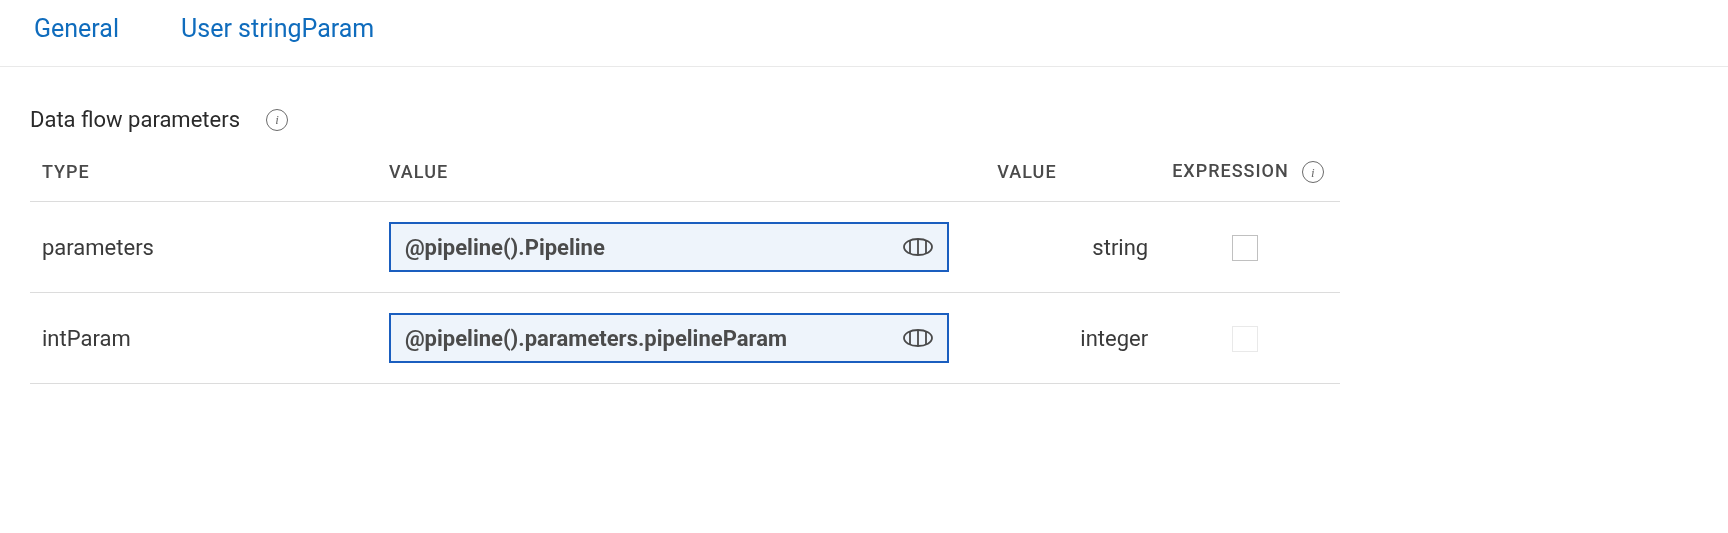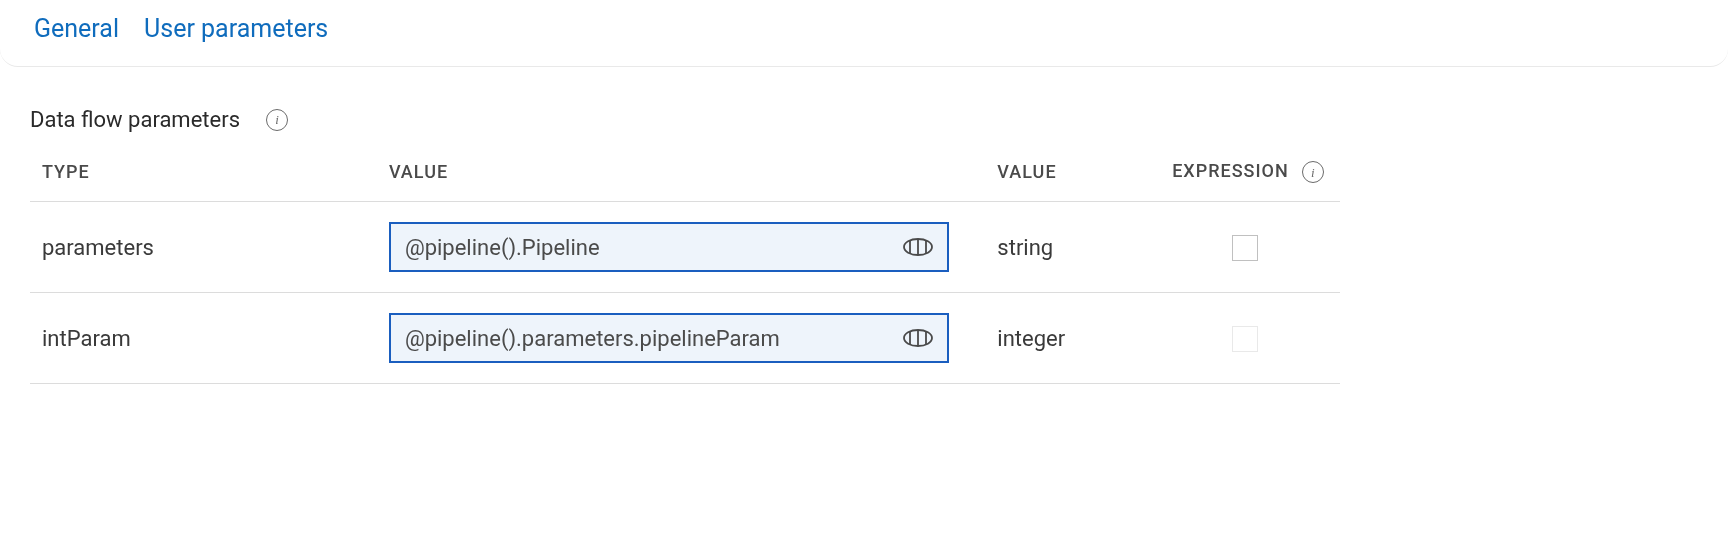--- a/index.html
+++ b/index.html
@@ -6,25 +6,24 @@
     body {
       font-family: "Segoe UI", -apple-system, BlinkMacSystemFont, Roboto, sans-serif;
       background: #fff;
       color: #323130;
       width: 1728px;
       height: 533px;
       overflow: hidden;
     }
     .tabs {
       display: flex;
-      gap: 25px;
+      gap: 62px;
       padding: 14px 34px 0 34px;
       border-bottom: 1px solid #e9e9e9;
       align-items: flex-end;
-      border-radius: 18px;
     }
     .tab {
       font-size: 25px;
       padding-bottom: 18px;
       cursor: pointer;
       color: #0f6cbd;
       border-bottom: 4px solid transparent;
       line-height: 1.2;
     }
     .tab.active {
@@ -74,32 +73,33 @@
     }
     table.params td {
       border-bottom: 1px solid #dcdcdc;
       padding: 20px 12px;
       font-size: 22px;
       color: #3a3a3a;
       vertical-align: middle;
     }
     .col-name  { width: 360px; }
     .col-value { width: 610px; }
-    .col-type  { width: 180px; }
+    .col-type  { width: 180px; text-align: right; }
     .col-expr  { width: 180px; text-align: left; }
     table.params thead th.col-expr { white-space: nowrap; }
     .col-expr .info-icon { margin-left: 8px; vertical-align: middle; }
     .value-input-wrap {
       display: flex;
       align-items: center;
       border: 2px solid #1a5ebf;
       background: #eef4fb;
       height: 50px;
       padding: 0 12px 0 14px;
       width: 560px;
+      font-weight: bold;
     }
     .value-text {
       flex: 1;
       font-size: 22px;
       color: #4b4b4b;
       white-space: nowrap;
       overflow: hidden;
       text-overflow: ellipsis;
     }
     .expr-icon {
@@ -119,21 +119,21 @@
       vertical-align: middle;
       margin-left: 60px;
     }
     .checkbox.disabled { opacity: 0.35; }
   </style>
 </head>
 <body>
 
 <div class="tabs">
   <div class="tab">General</div>
-  <div class="tab">User parameters</div>
+  <div class="tab">User stringParam</div>
 </div>
 
 <div class="section">
   <div class="section-title">
     <span>Data flow parameters</span>
     <span class="info-icon">i</span>
   </div>
 
   <table class="params">
     <thead>

